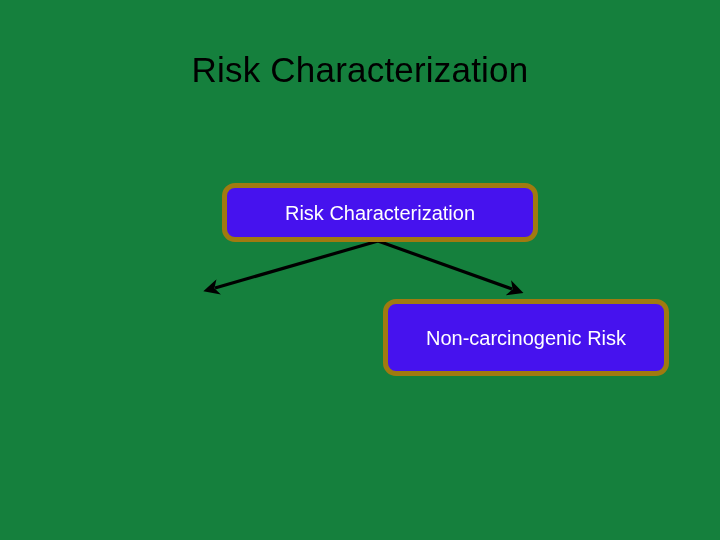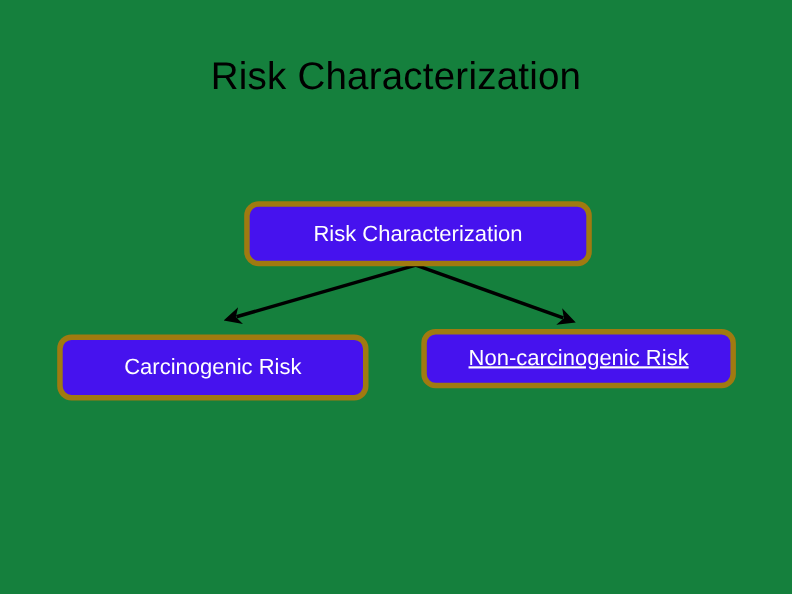--- a/index.html
+++ b/index.html
@@ -58,22 +58,21 @@
   #box-carcinogenic {
     left: 52px;
     top: 304px;
     width: 283px;
     height: 60px;
   }
   #box-noncarcinogenic {
     left: 383px;
     top: 299px;
     width: 286px;
-    height: 54px;
-    text-decoration: underline;
+    height: 77px;
   }
   #connector-layer {
     position: absolute;
     left: 0;
     top: 0;
     width: 720px;
     height: 540px;
     pointer-events: none;
   }
 </style>
@@ -91,21 +90,18 @@
       </marker>
     </defs>
     <line x1="378" y1="241" x2="215" y2="288" stroke="#000000" stroke-width="3.2" marker-end="url(#arrowhead)"></line>
     <line x1="378" y1="241" x2="512" y2="289" stroke="#000000" stroke-width="3.2" marker-end="url(#arrowhead)"></line>
   </svg>
 
   <div class="node-box" id="box-root">
     <span>Risk Characterization</span>
   </div>
 
-  <div class="node-box" id="box-carcinogenic">
-    <span>Carcinogenic Risk</span>
-  </div>
 
   <div class="node-box" id="box-noncarcinogenic">
     <span>Non-carcinogenic Risk</span>
   </div>
 
 </div>
 
 </body></html>

